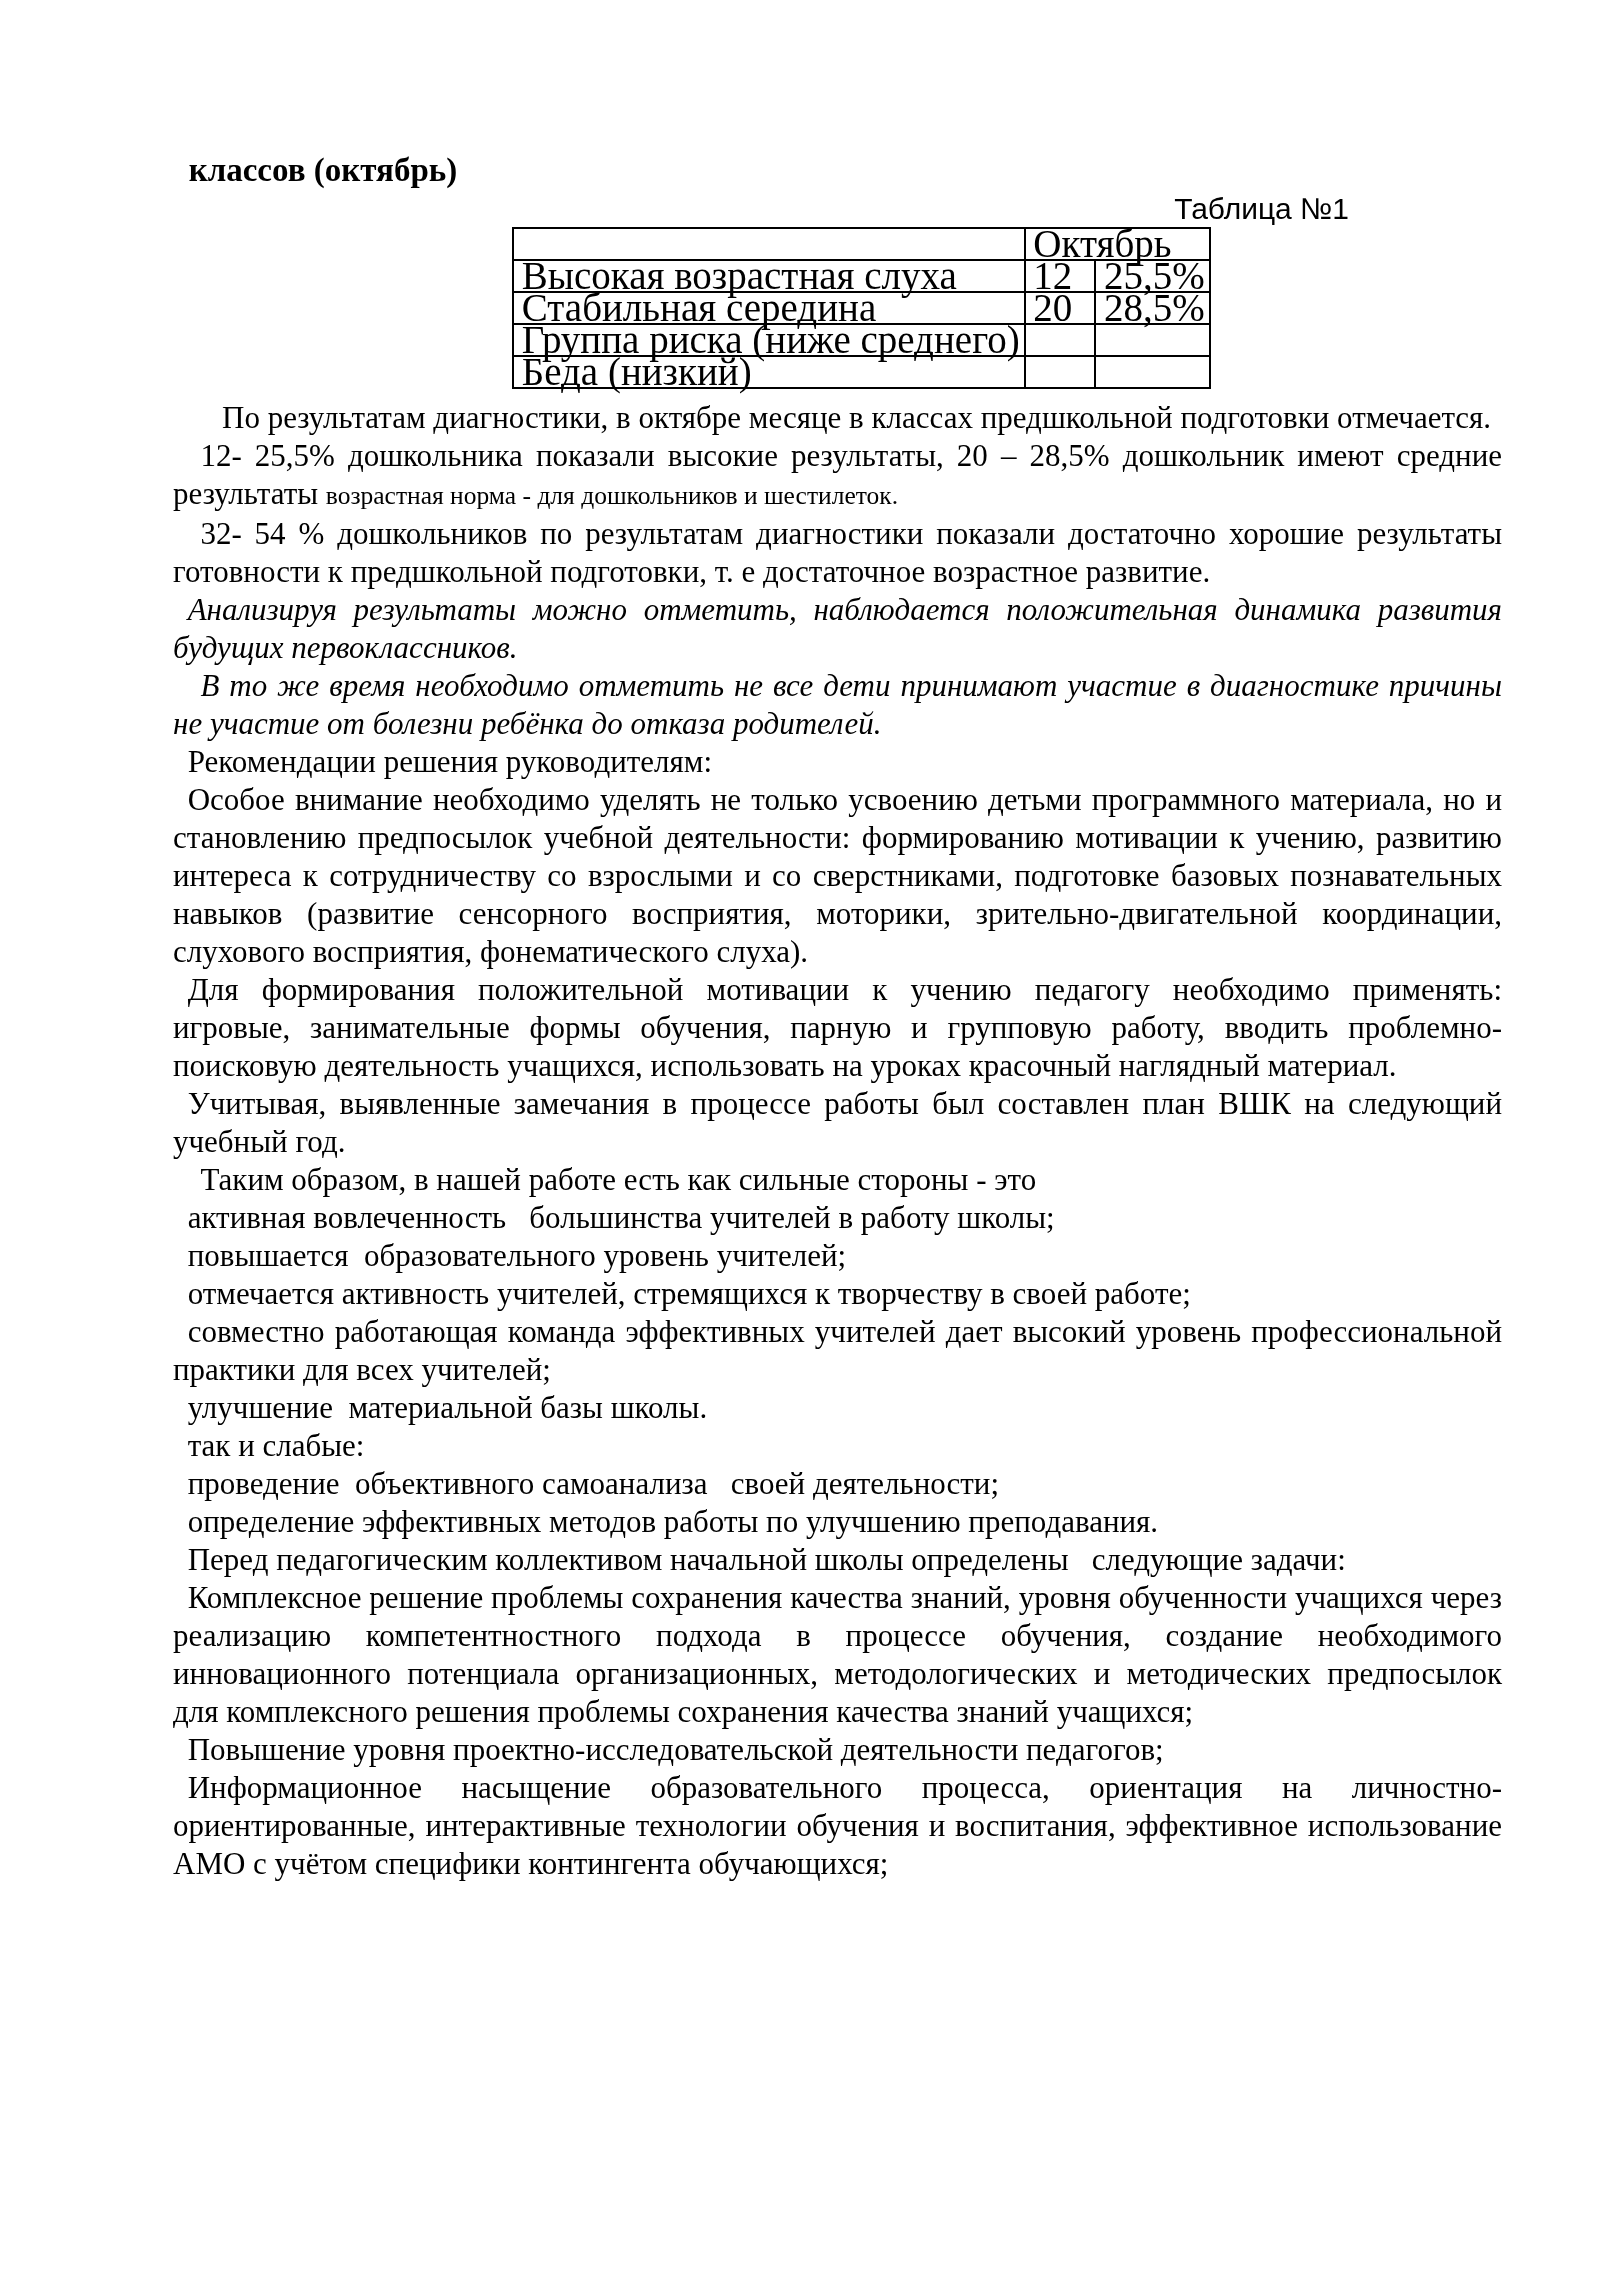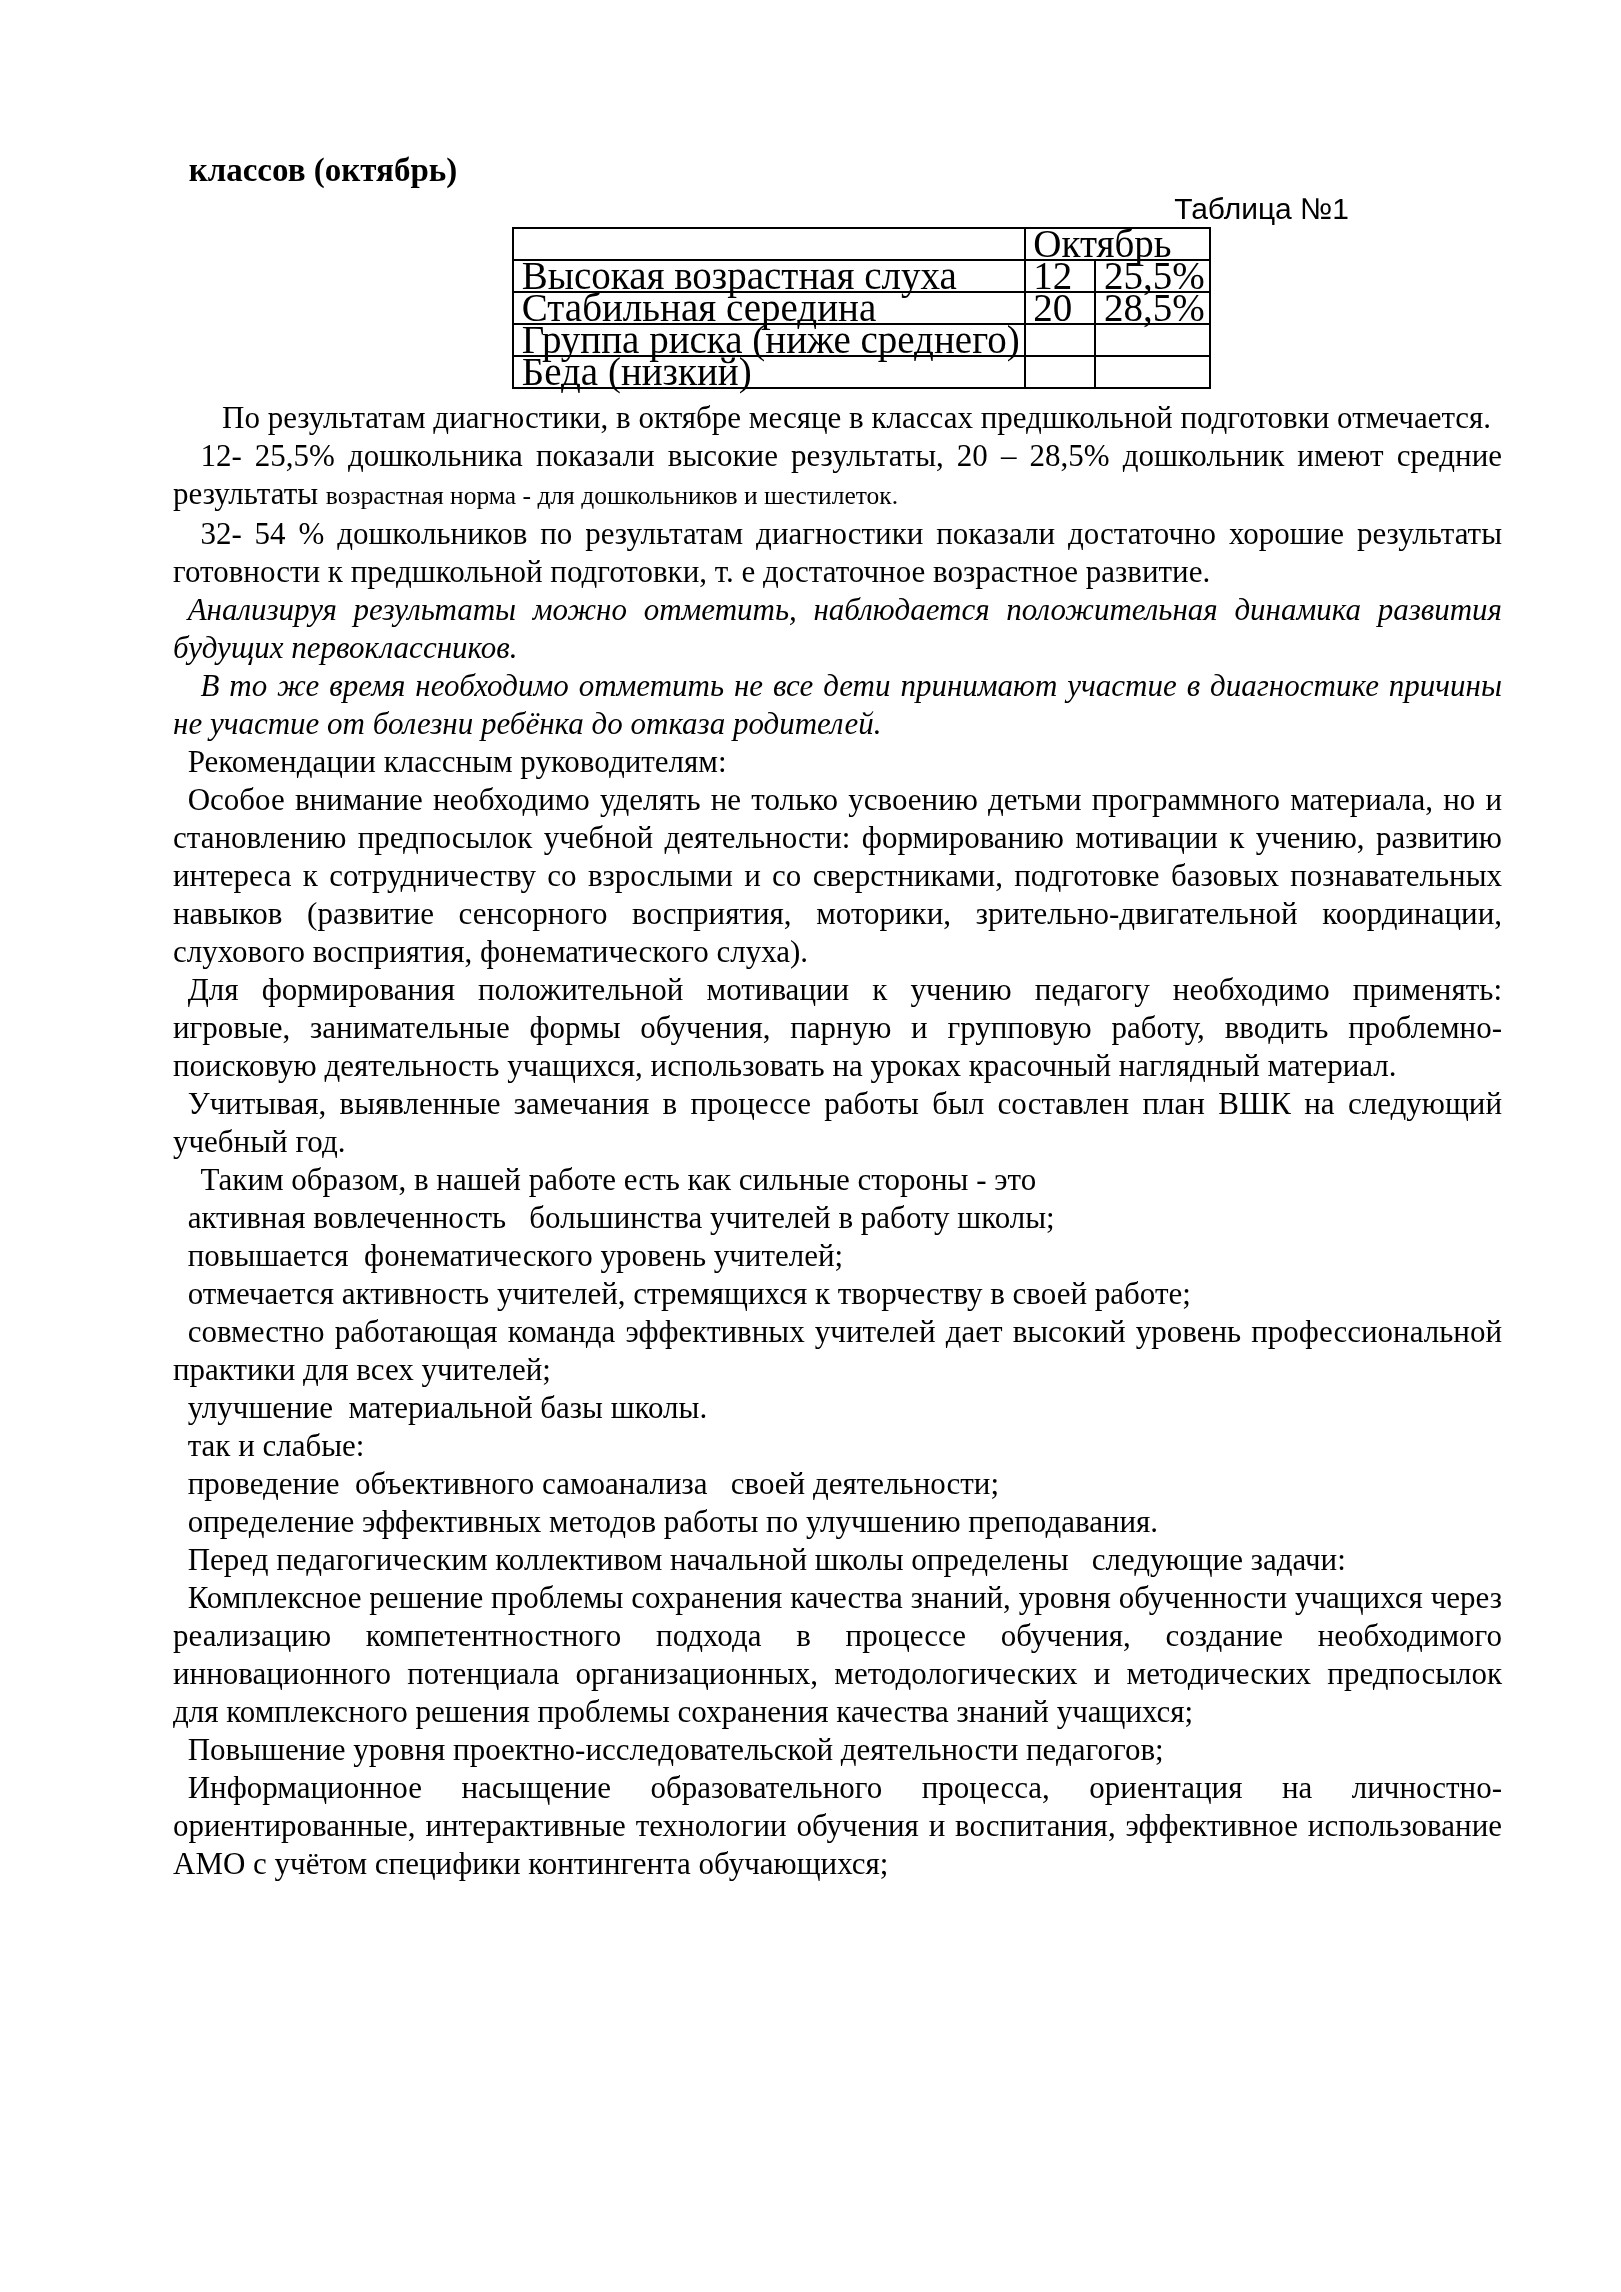--- a/index.html
+++ b/index.html
@@ -94,27 +94,27 @@
       </tr>
     </tbody>
   </table>
 
   <div class="paras">
     <p class="just in1">По результатам диагностики, в октябре месяце в классах предшкольной подготовки отмечается.</p>
     <p class="just in2"><span>12- 25,5% дошкольника показали высокие результаты, 20 – 28,5% дошкольник имеют средние результаты </span><span class="small">возрастная норма - для дошкольников и шестилеток.</span></p>
     <p class="just in2">32- 54 % дошкольников по результатам диагностики показали достаточно хорошие результаты готовности к предшкольной подготовки, т. е достаточное возрастное развитие.</p>
     <p class="just in3 it">Анализируя результаты можно отметить, наблюдается положительная динамика развития будущих первоклассников.</p>
     <p class="just in2 it">В то же время необходимо отметить не все дети принимают участие в диагностике причины не участие от болезни ребёнка до отказа родителей.</p>
-    <p class="in3">Рекомендации классным руководителям:</p>
+    <p class="in3">Рекомендации решения руководителям:</p>
     <p class="just in3">Особое внимание необходимо уделять не только усвоению детьми программного материала, но и становлению предпосылок учебной деятельности: формированию мотивации к учению, развитию интереса к сотрудничеству со взрослыми и со сверстниками, подготовке базовых познавательных навыков (развитие сенсорного восприятия, моторики, зрительно-двигательной координации, слухового восприятия, фонематического слуха).</p>
     <p class="just in3">Для формирования положительной мотивации к учению педагогу необходимо применять: игровые, занимательные формы обучения, парную и групповую работу, вводить проблемно-поисковую деятельность учащихся, использовать на уроках красочный наглядный материал.</p>
     <p class="just in3">Учитывая, выявленные замечания в процессе работы был составлен план ВШК на следующий учебный год.</p>
     <p class="in2">Таким образом, в нашей работе есть как сильные стороны - это</p>
     <p class="in3 pre">активная вовлеченность   большинства учителей в работу школы;</p>
-    <p class="in3 pre">повышается  фонематического уровень учителей;</p>
+    <p class="in3 pre">повышается  образовательного уровень учителей;</p>
     <p class="in3">отмечается активность учителей, стремящихся к творчеству в своей работе;</p>
     <p class="just in3">совместно работающая команда эффективных учителей дает высокий уровень профессиональной практики для всех учителей;</p>
     <p class="in3 pre">улучшение  материальной базы школы.</p>
     <p class="in3">так и слабые:</p>
     <p class="in3 pre">проведение  объективного самоанализа   своей деятельности;</p>
     <p class="in3">определение эффективных методов работы по улучшению преподавания.</p>
     <p class="in3 pre">Перед педагогическим коллективом начальной школы определены   следующие задачи:</p>
     <p class="just in3">Комплексное решение проблемы сохранения качества знаний, уровня обученности учащихся через реализацию компетентностного подхода в процессе обучения, создание необходимого инновационного потенциала организационных, методологических и методических предпосылок для комплексного решения проблемы сохранения качества знаний учащихся;</p>
     <p class="in3">Повышение уровня проектно-исследовательской деятельности педагогов;</p>
     <p class="just in3">Информационное насыщение образовательного процесса, ориентация на личностно-ориентированные, интерактивные технологии обучения и воспитания, эффективное использование АМО с учётом специфики контингента обучающихся;</p>

